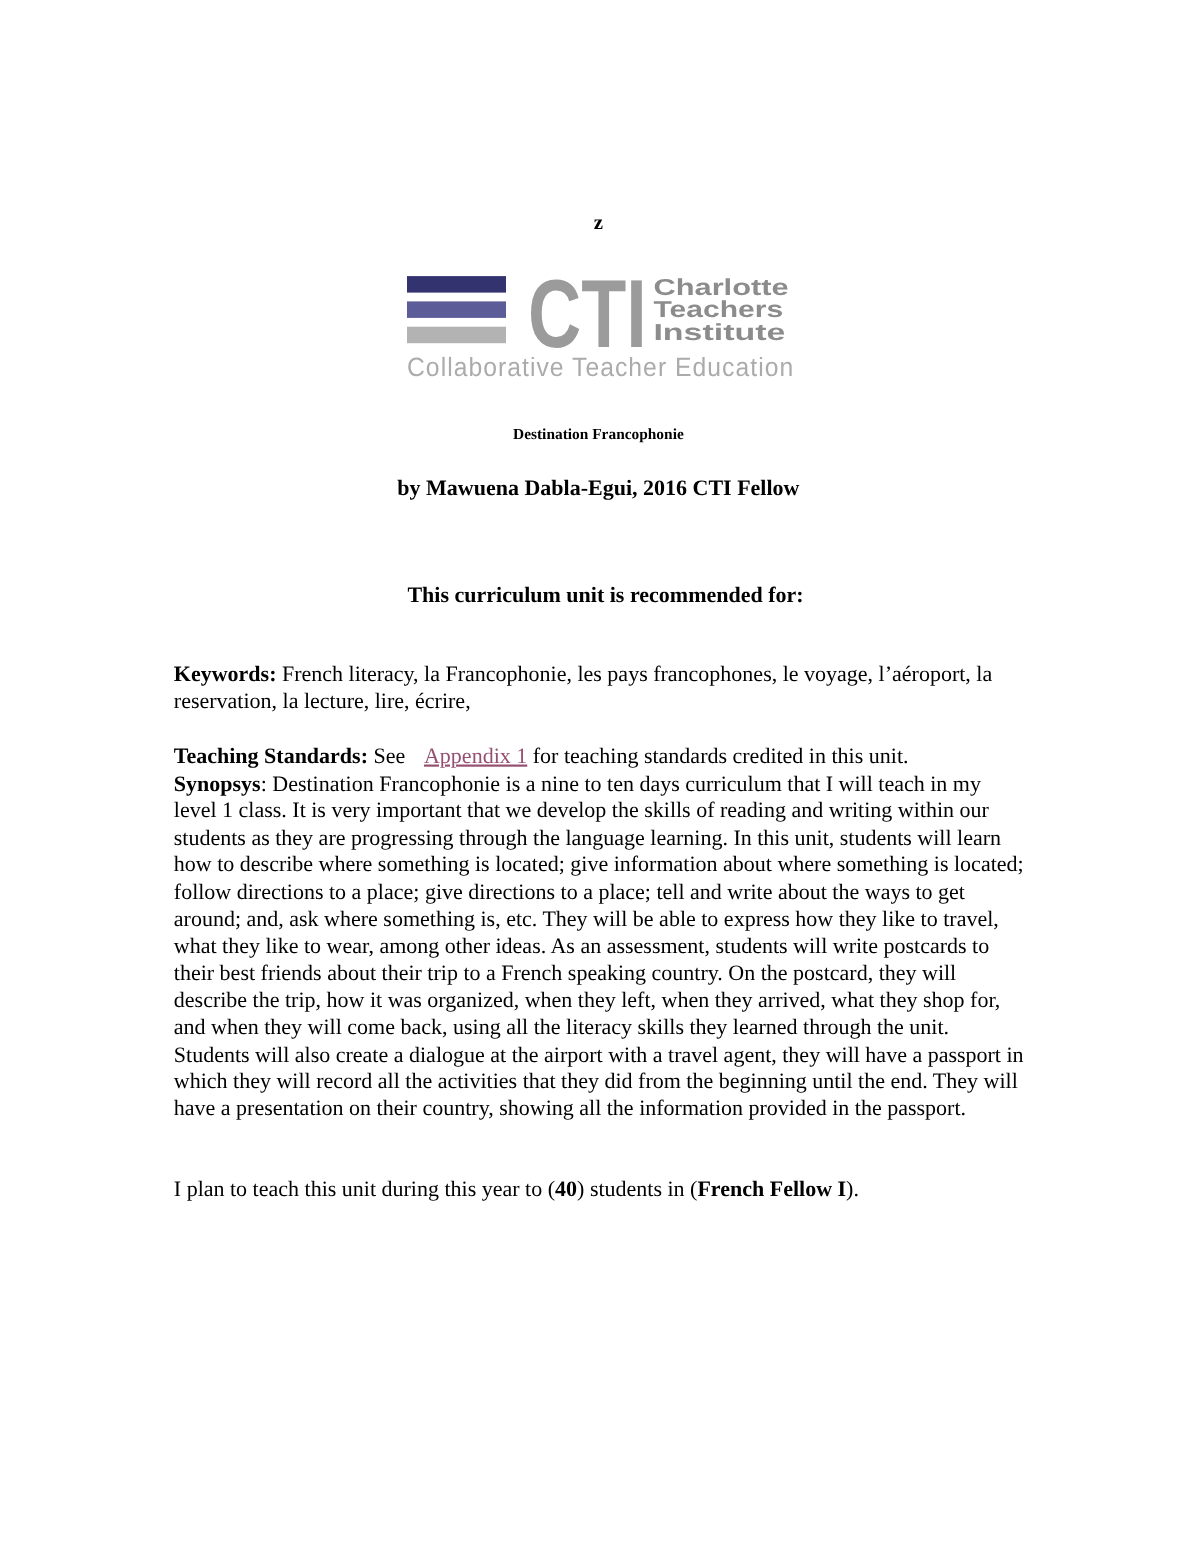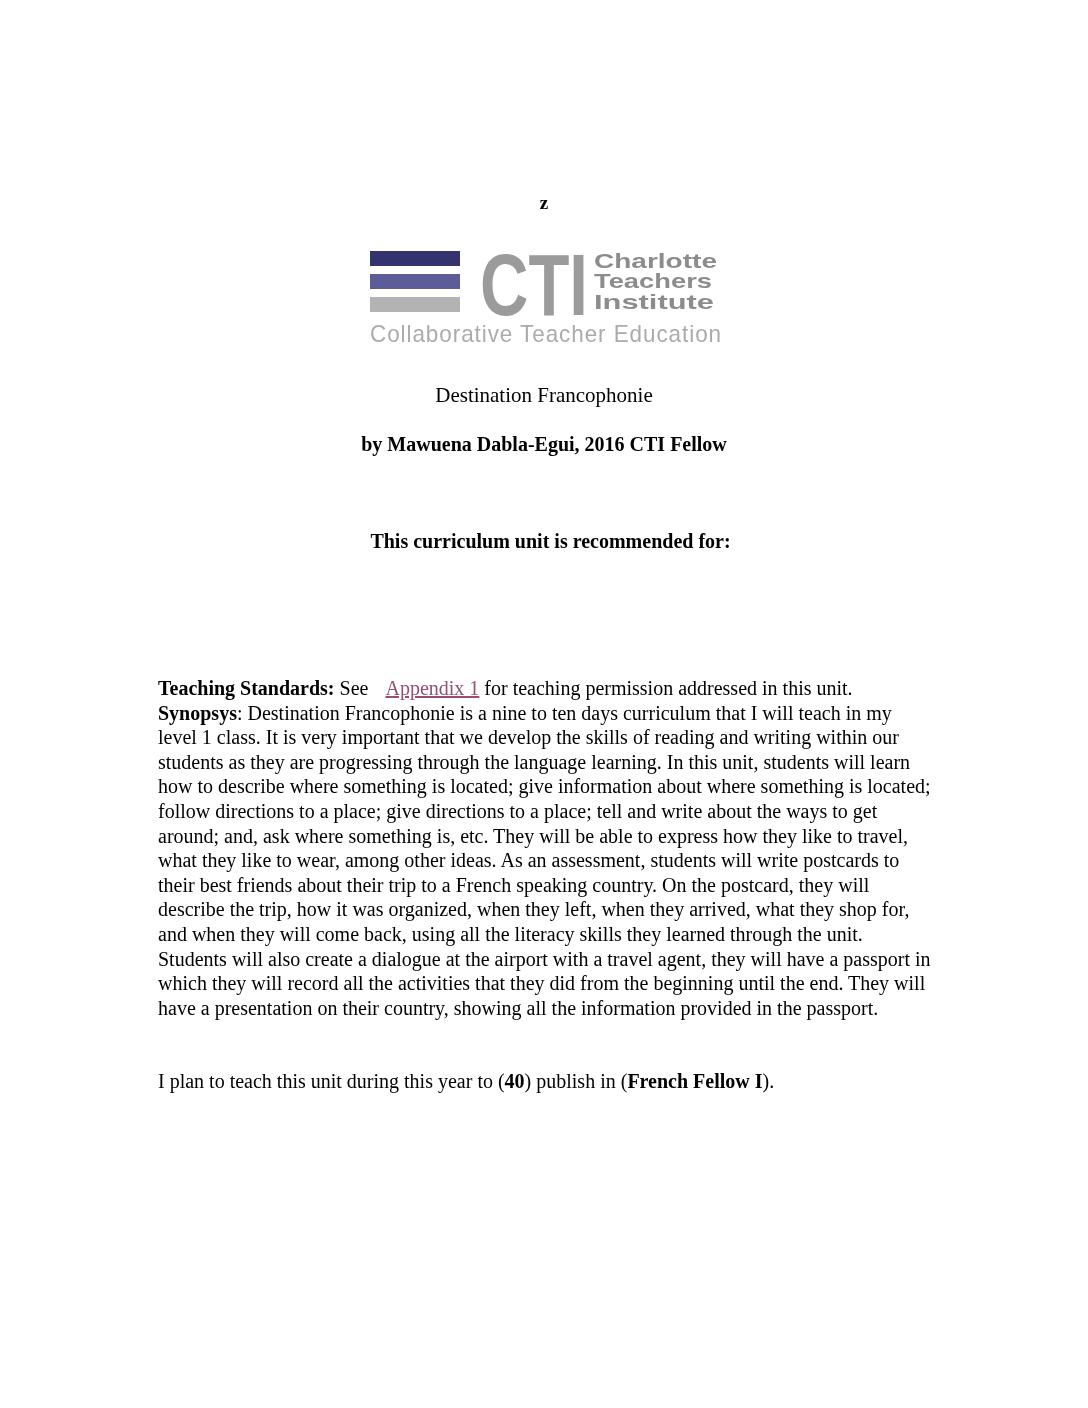--- a/index.html
+++ b/index.html
@@ -22,21 +22,21 @@
   }
   .body-block {
     position: absolute;
     left: 158px;
     width: 774px;
     line-height: 24.6px;
     text-align: left;
   }
   .bold { font-weight: bold; }
   .z-char { font-weight: bold; font-size: 19px; }
-  .doc-title { font-weight: normal; font-size: 21px; }
+  .doc-title { font-weight: bold; font-size: 14px; }
   .logo-wrap {
     position: absolute;
     top: 243px;
     left: 4px; right: 0;
     display: flex;
     justify-content: center;
   }
   .logo-svg text { font-family: "Liberation Sans", sans-serif; }
   .cti-acronym { font-weight: bold; font-size: 88px; }
   .cti-name { font-weight: bold; font-size: 21px; }
@@ -66,28 +66,31 @@
 
   <div class="center-line doc-title" style="top:383px">Destination Francophonie</div>
 
   <div class="center-line" style="top:432px">by Mawuena Dabla-Egui, 2016 CTI Fellow</div>
 
 
   <div class="center-line rec-block" style="top:528px">
     <div>This curriculum unit is recommended for:</div>
   </div>
 
+  <div class="body-block" style="top:601px">
+    <span class="bold">Keywords:</span><span> French literacy, la Francophonie, les pays francophones, le voyage, l’aéroport, la reservation, la lecture, lire, écrire,</span>
+  </div>
 
   <div class="body-block" style="top:676px">
     <div>
-      <span class="bold">Teaching Standards:</span><span>  See </span><a class="applink" style="color:#954F72">Appendix 1</a><span> for teaching permission addressed in this unit.</span>
+      <span class="bold">Teaching Standards:</span><span>  See </span><a class="applink" style="color:#954F72">Appendix 1</a><span> for teaching standards credited in this unit.</span>
     </div>
     <div>
       <span class="bold">Synopsys</span><span>: Destination Francophonie is a nine to ten days curriculum that I will teach in my level 1 class. It is very important that we develop the skills of reading and writing within our students as they are progressing through the language learning. In this unit, students will learn how to describe where something is located; give information about where something is located; follow directions to a place; give directions to a place; tell and write about the ways to get around; and, ask where something is, etc. They will be able to express how they like to travel, what they like to wear, among other ideas. As an assessment, students will write postcards to their best friends about their trip to a French speaking country. On the postcard, they will describe the trip, how it was organized, when they left, when they arrived, what they shop for, and when they will come back, using all the literacy skills they learned through the unit. Students will also create a dialogue at the airport with a travel agent, they will have a passport in which they will record all the activities that they did from the beginning until the end. They will have a presentation on their country, showing all the information provided in the passport.</span>
     </div>
   </div>
 
   <div class="body-block" style="top:1069px">
-    <span>I plan to teach this unit during this year to (</span><span class="bold">40</span><span>) publish in (</span><span class="bold">French Fellow I</span><span>).</span>
+    <span>I plan to teach this unit during this year to (</span><span class="bold">40</span><span>) students in (</span><span class="bold">French Fellow I</span><span>).</span>
   </div>
 
 
 </div>
 
 </body></html>

